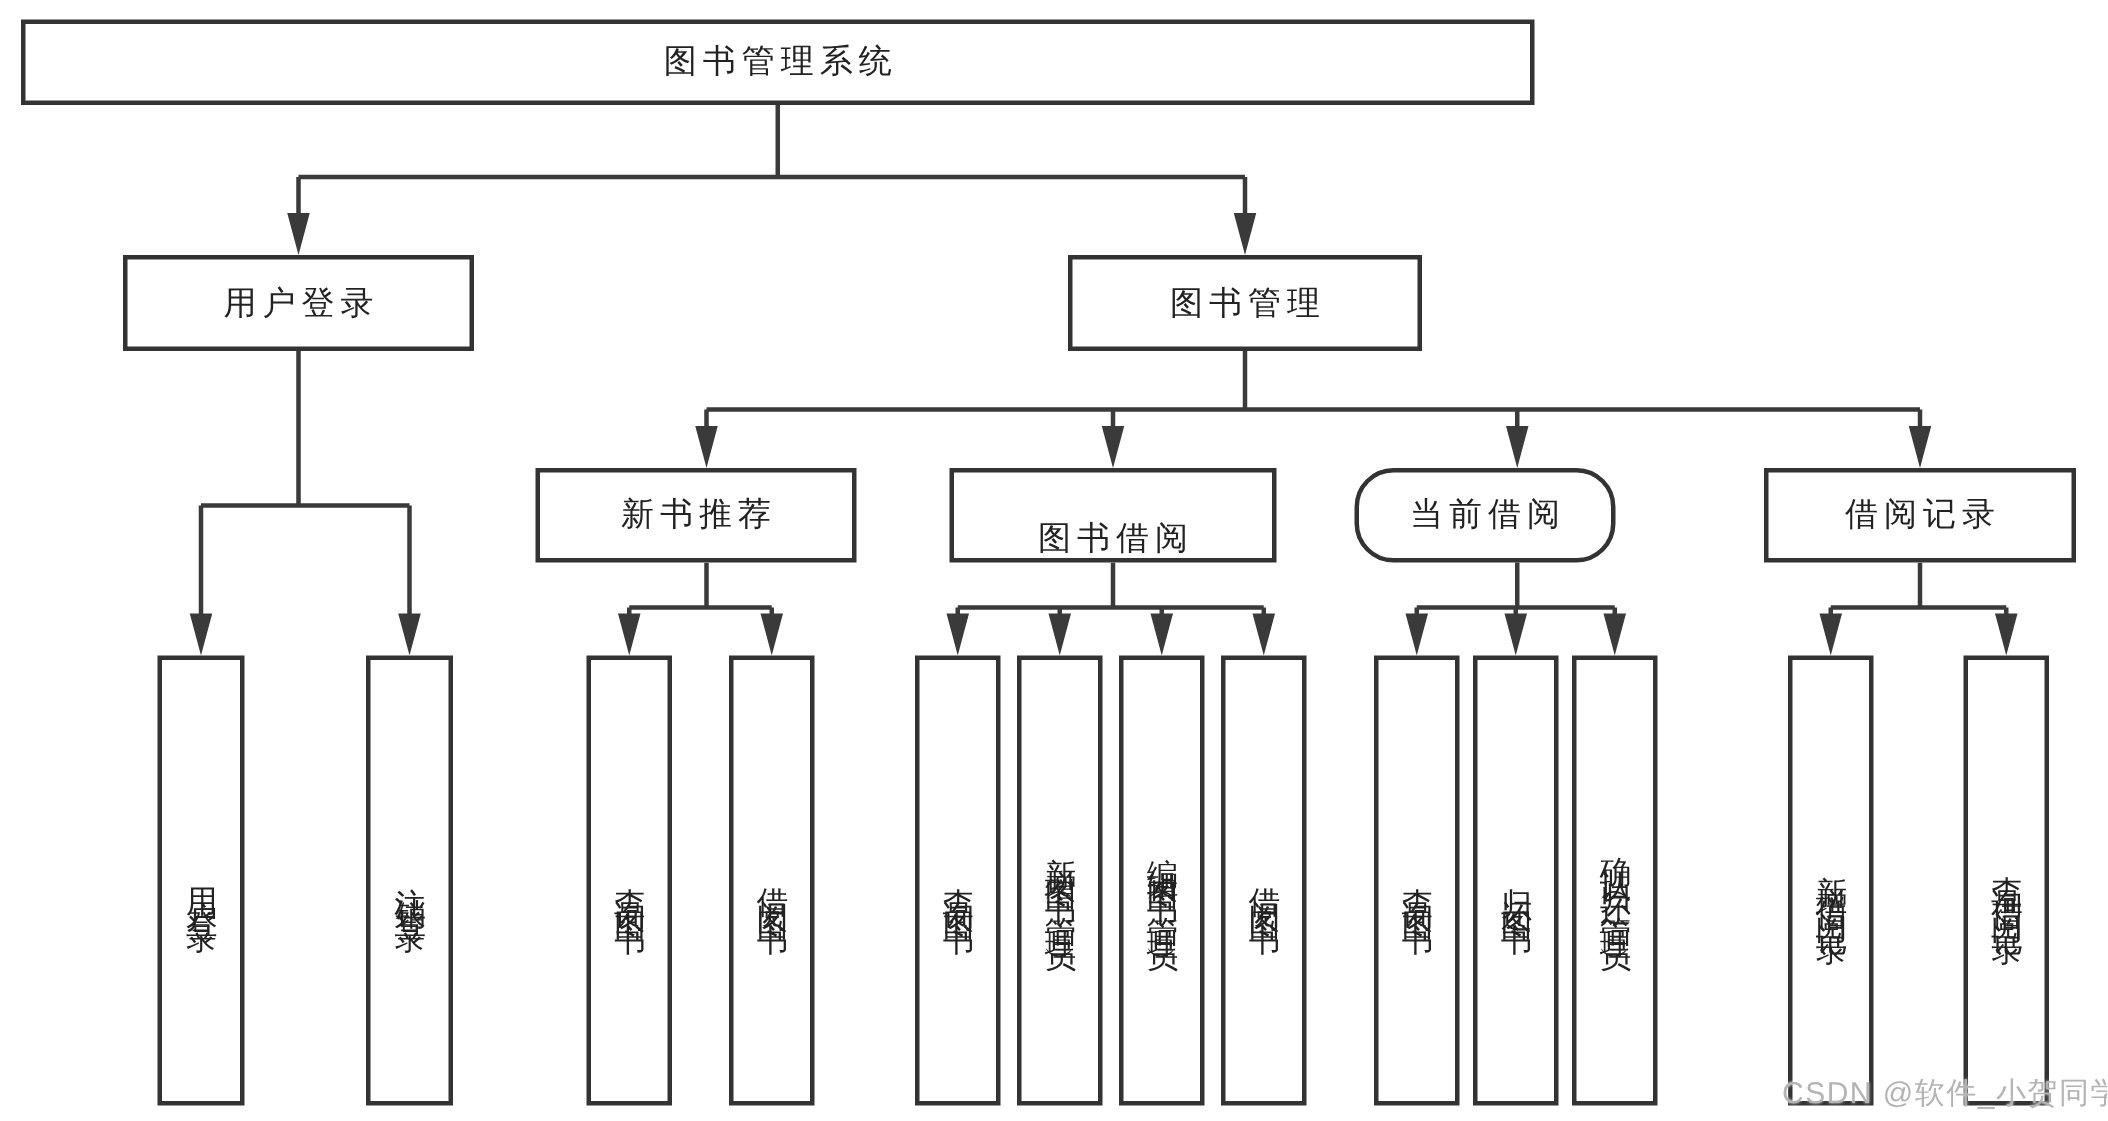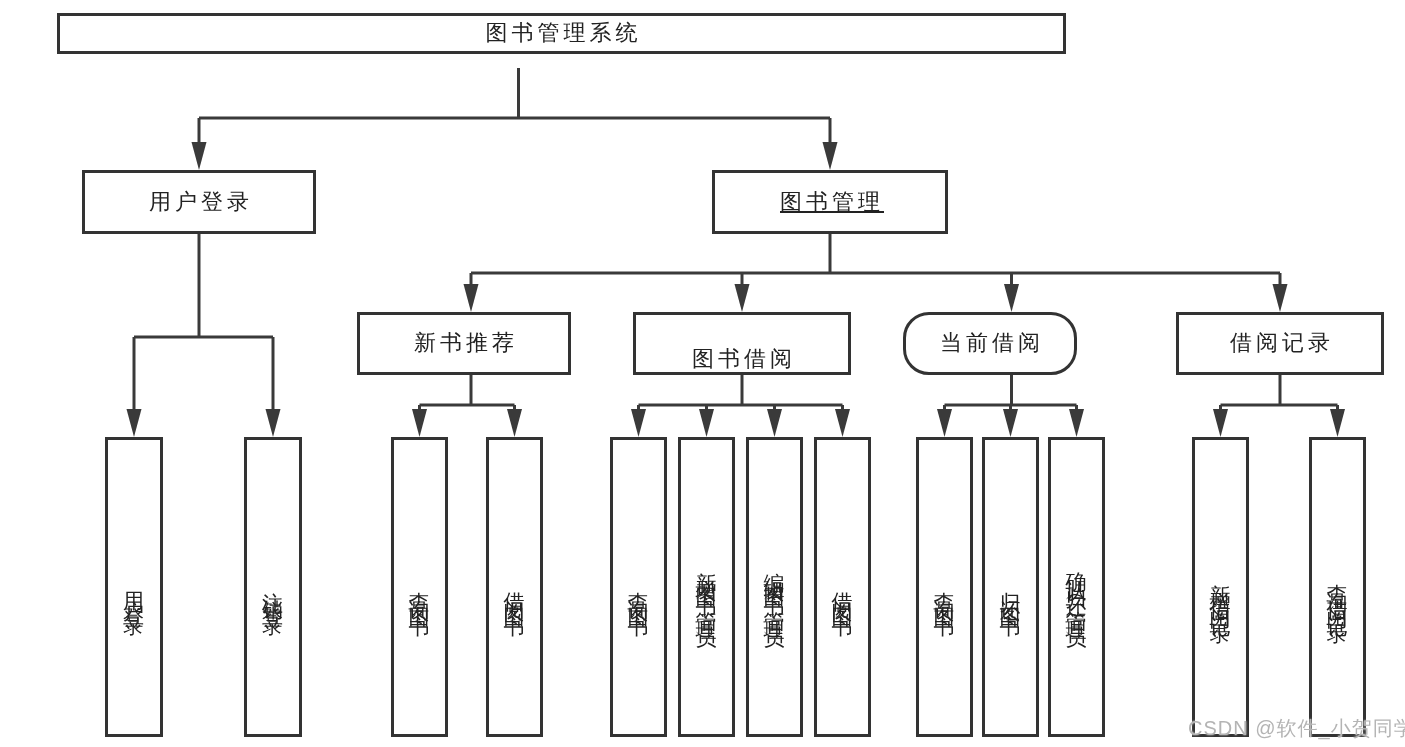--- a/index.html
+++ b/index.html
@@ -80,27 +80,27 @@
       <line x1="1076.5" y1="405" x2="1076.5" y2="411" stroke="#3a3a3a" stroke-width="3"></line>
       <polygon points="1069,409 1084,409 1076.5,437" fill="#3a3a3a"></polygon>
       <line x1="1280" y1="375" x2="1280" y2="405" stroke="#3a3a3a" stroke-width="3"></line>
       <line x1="1220.5" y1="405" x2="1337.5" y2="405" stroke="#3a3a3a" stroke-width="3"></line>
       <line x1="1220.5" y1="405" x2="1220.5" y2="411" stroke="#3a3a3a" stroke-width="3"></line>
       <polygon points="1213,409 1228,409 1220.5,437" fill="#3a3a3a"></polygon>
       <line x1="1337.5" y1="405" x2="1337.5" y2="411" stroke="#3a3a3a" stroke-width="3"></line>
       <polygon points="1330,409 1345,409 1337.5,437" fill="#3a3a3a"></polygon>
     </svg>
   <div id="nodes">
-      <div class="node" style="left: 14px; top: 13px; width: 1009px; height: 41px; margin-left: 43px;">
+      <div class="node" style="left: 14px; top: 13px; width: 1009px; height: 57px;">
         <span class="label">图书管理系统</span>
       </div>
       <div class="node" style="left: 82px; top: 170px; width: 234px; height: 64px;">
         <span class="label">用户登录</span>
       </div>
-      <div class="node" style="left: 712px; top: 170px; width: 236px; height: 64px; text-decoration: underline;">
+      <div class="node" style="left: 712px; top: 170px; width: 236px; height: 64px;">
         <span class="label">图书管理</span>
       </div>
       <div class="node vertical" style="left: 105px; top: 437px; width: 58px; height: 300px;">
         <span class="label">用户登录</span>
       </div>
       <div class="node vertical" style="left: 244px; top: 437px; width: 58px; height: 300px;">
         <span class="label">注销登录</span>
       </div>
       <div class="node" style="left: 357px; top: 312px; width: 214px; height: 63px;">
         <span class="label">新书推荐</span>

